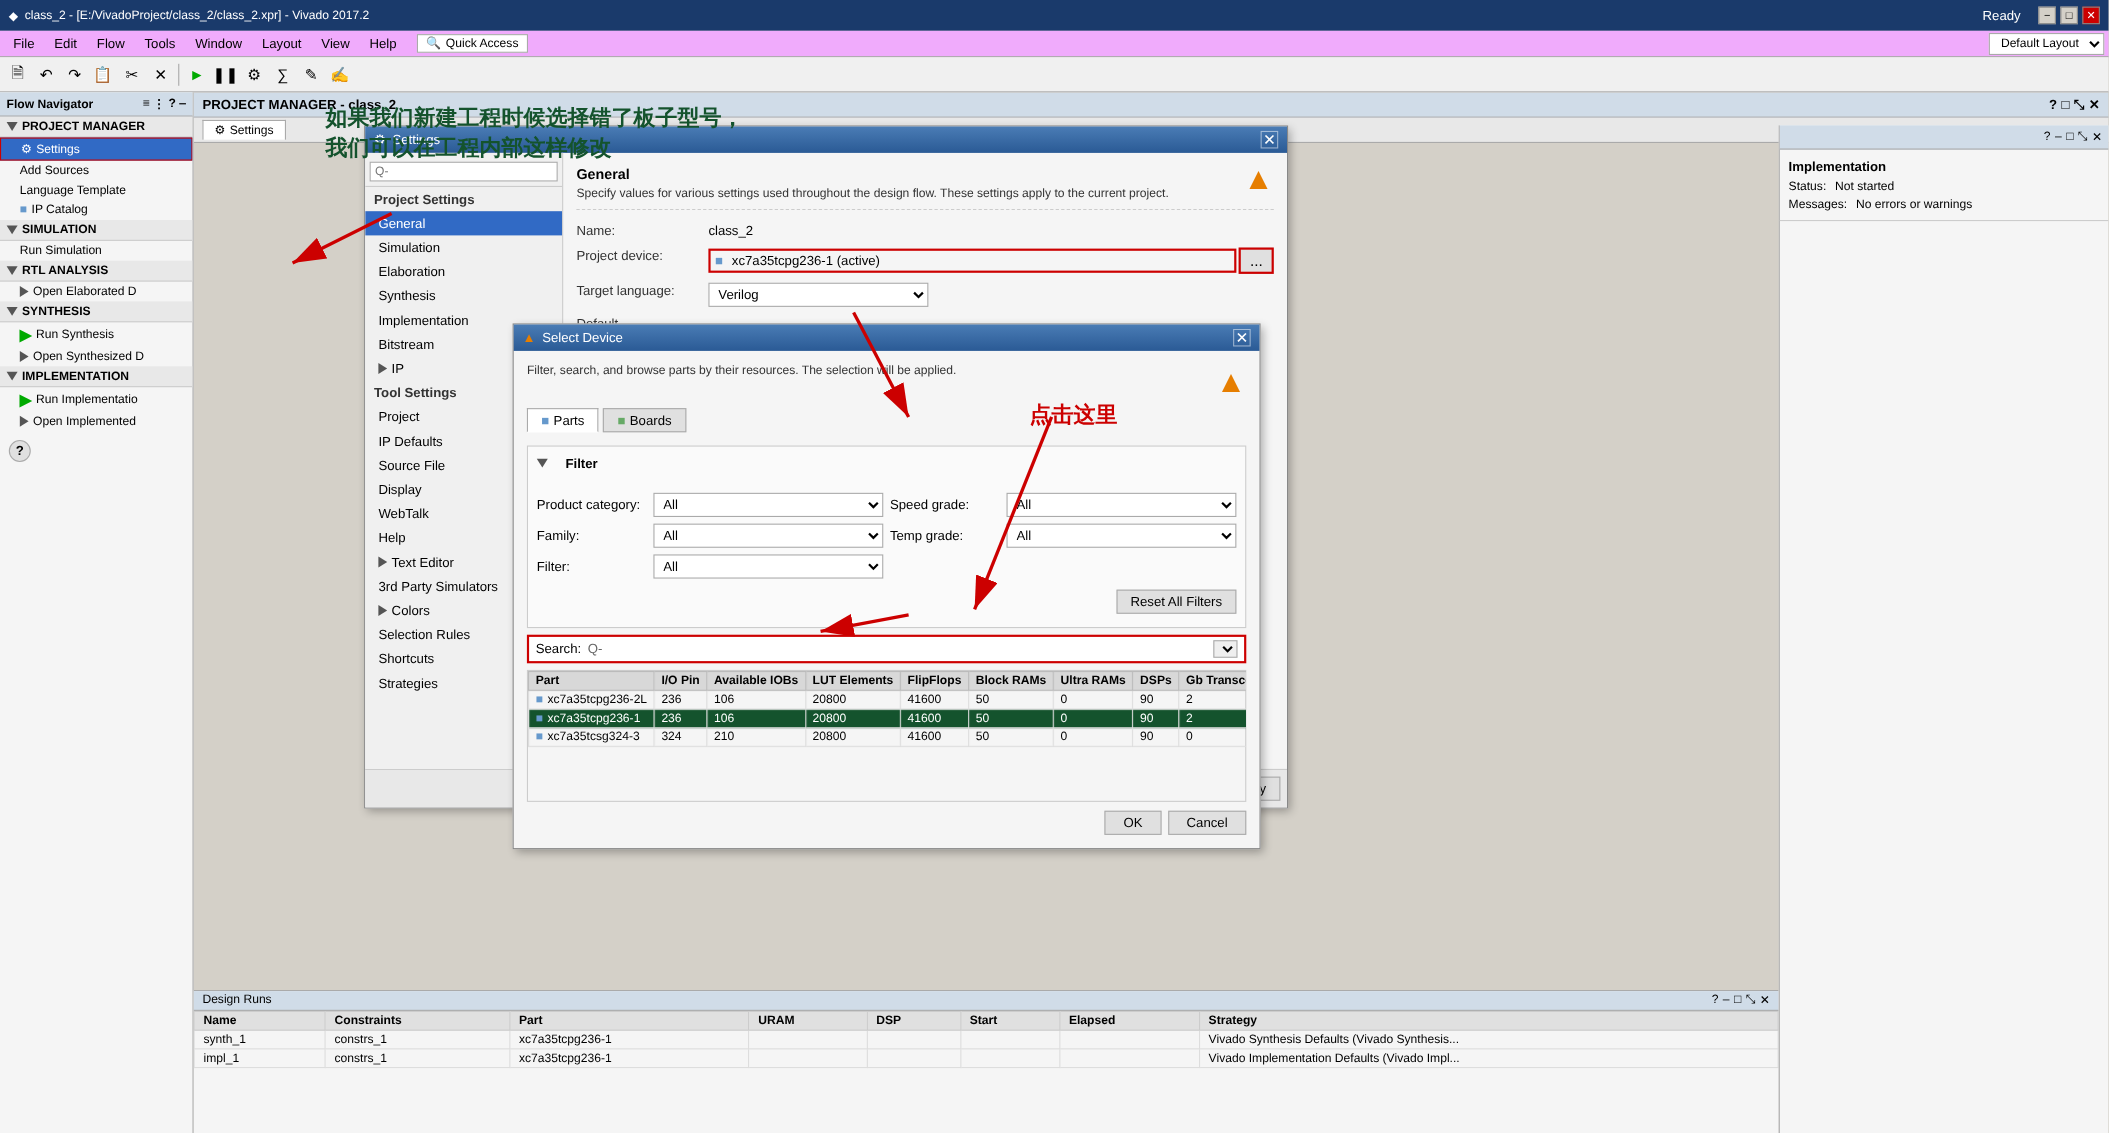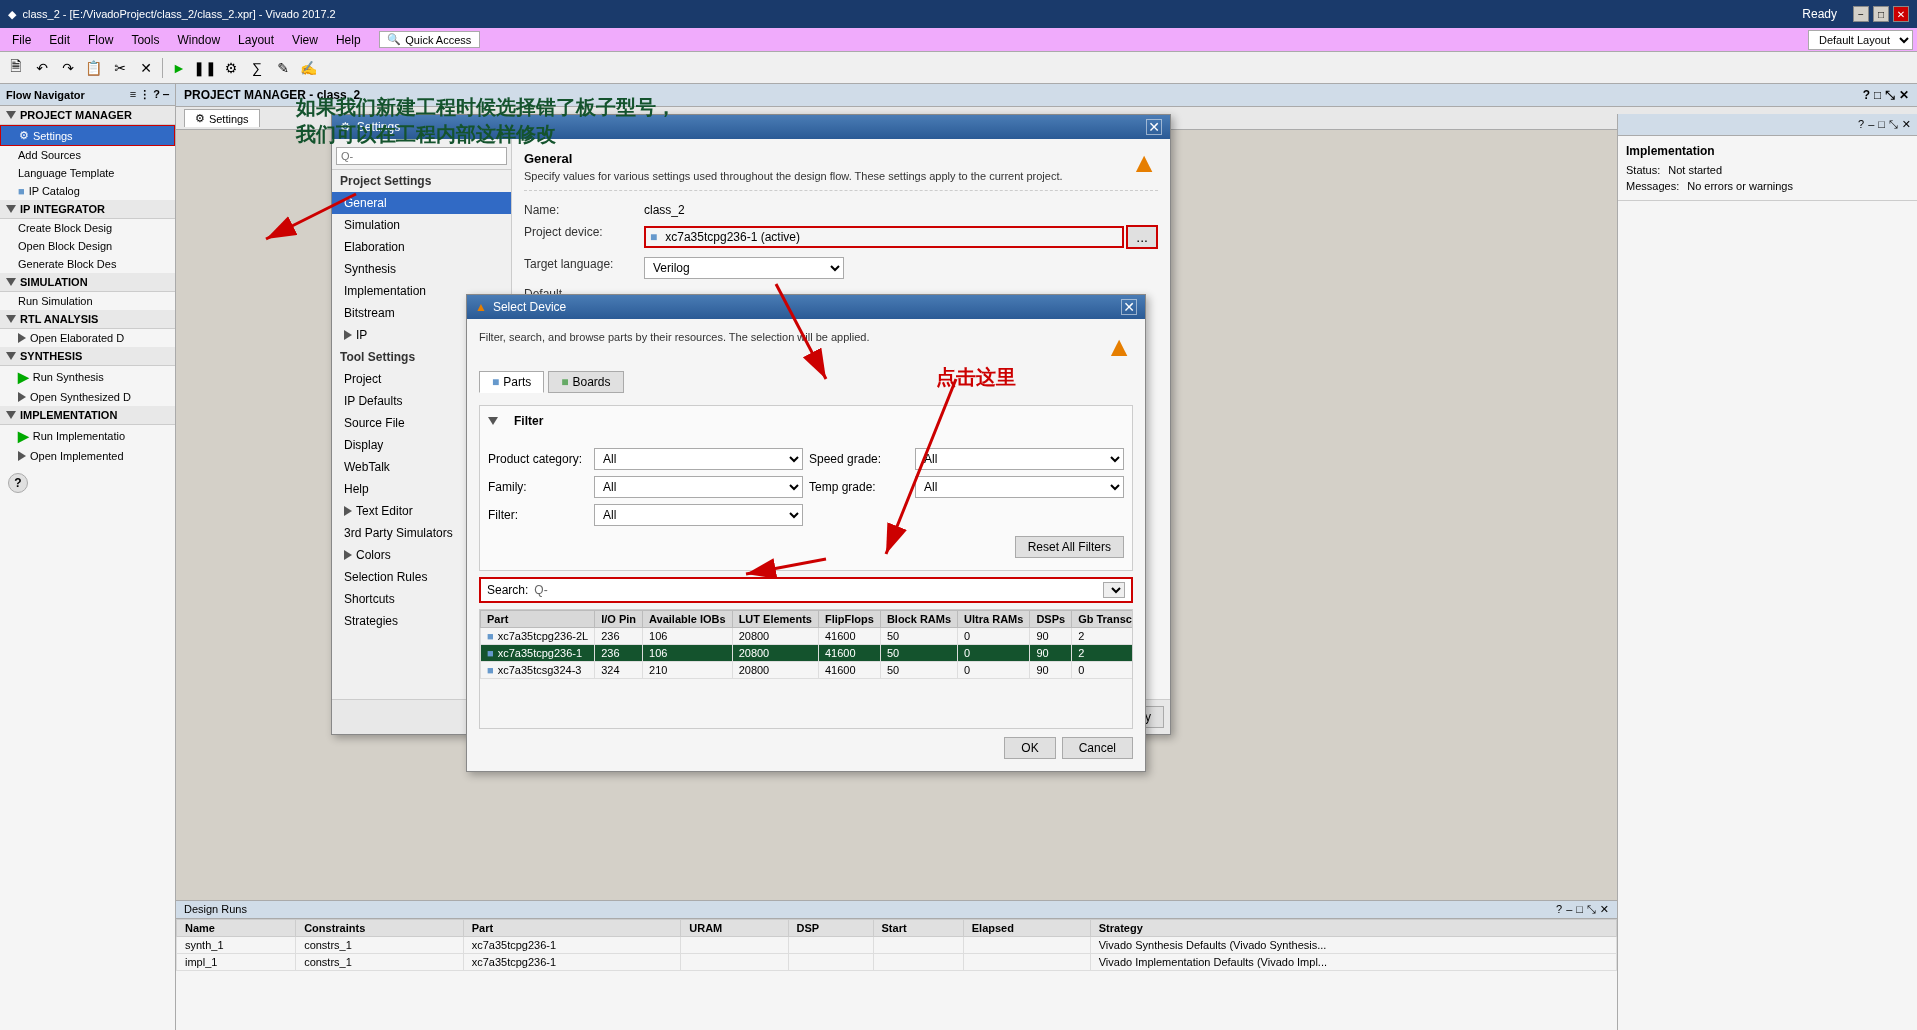--- a/index.html
+++ b/index.html
@@ -288,35 +288,20 @@
         </div>
         <div class="nav-item">
           <span>Language Template</span>
         </div>
         <div class="nav-item">
           <span style="color:#6699cc;">■</span>
           <span>IP Catalog</span>
         </div>
       </div>
 
-      <div class="nav-section">
-        <div class="nav-section-header">
-          <span class="triangle-down"></span>
-          <span>IP INTEGRATOR</span>
-        </div>
-        <div class="nav-item">
-          <span>Create Block Desig</span>
-        </div>
-        <div class="nav-item">
-          <span>Open Block Design</span>
-        </div>
-        <div class="nav-item">
-          <span>Generate Block Des</span>
-        </div>
-      </div>
 
       <div class="nav-section">
         <div class="nav-section-header">
           <span class="triangle-down"></span>
           <span>SIMULATION</span>
         </div>
         <div class="nav-item">
           <span>Run Simulation</span>
         </div>
       </div>

